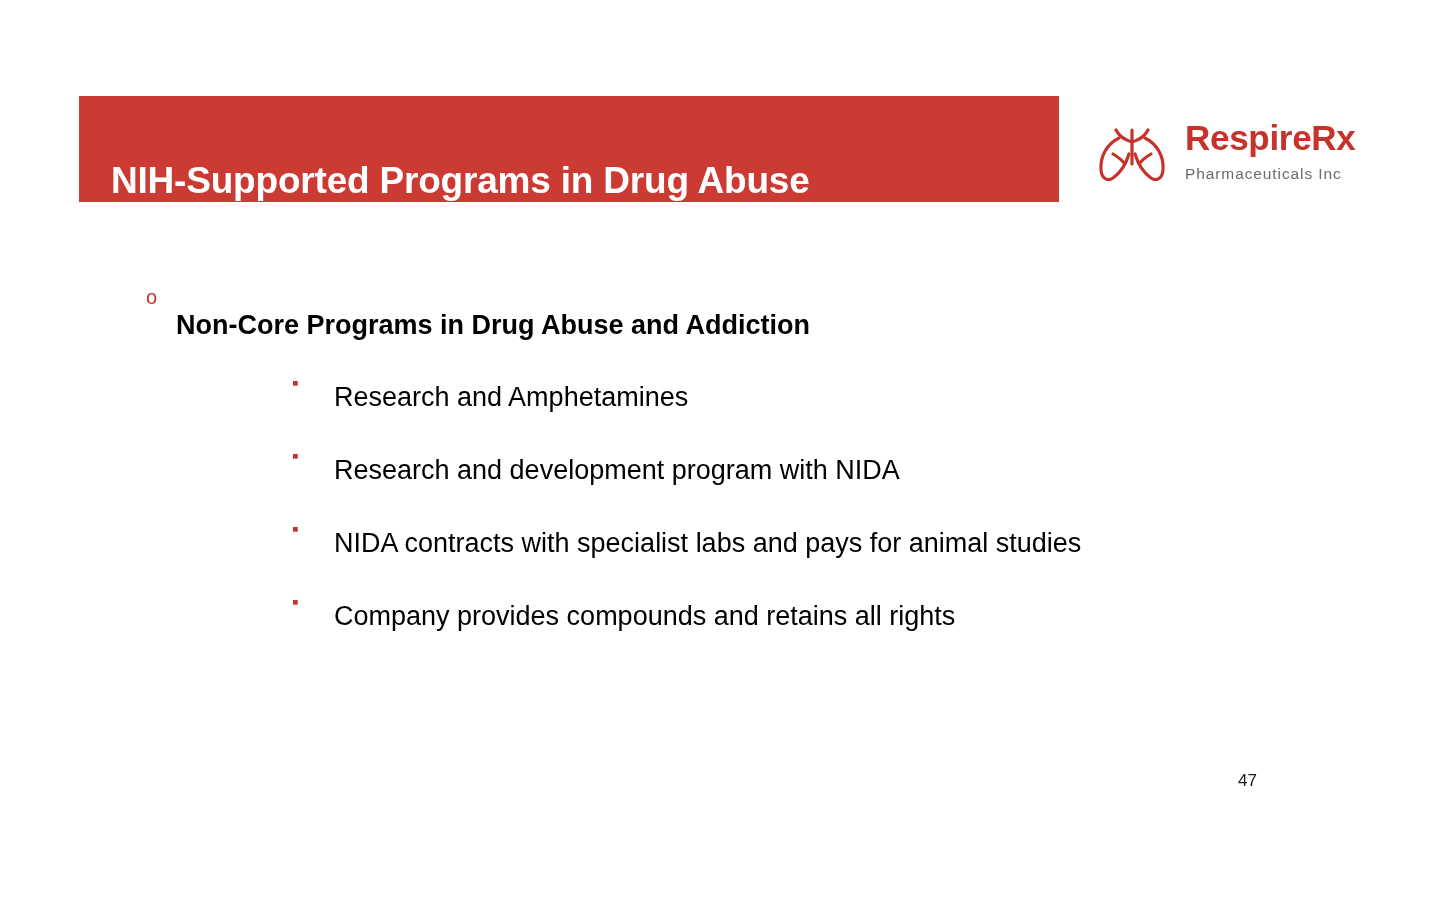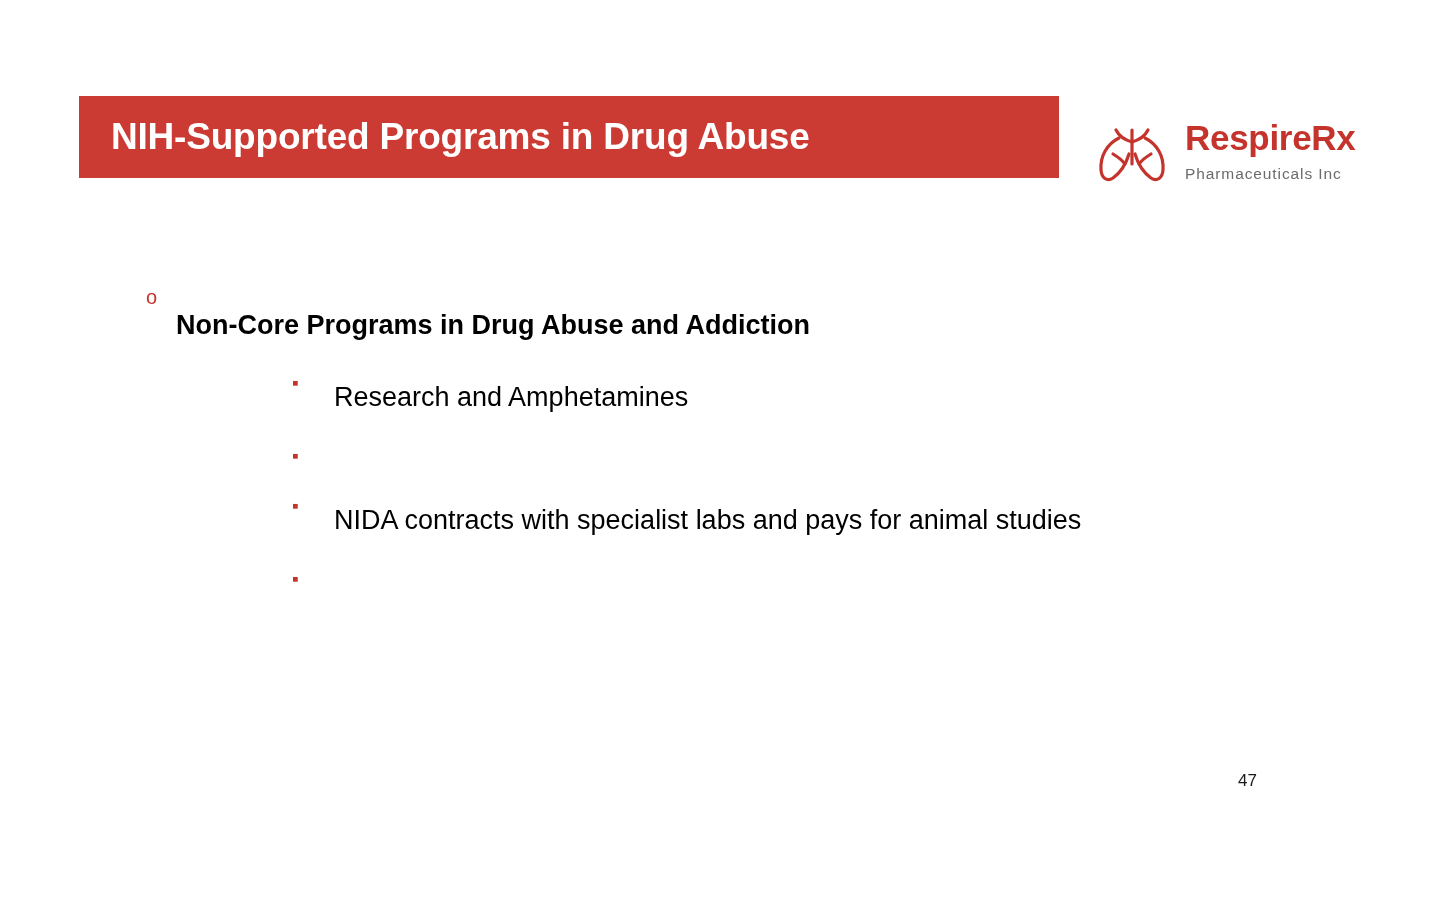--- a/index.html
+++ b/index.html
@@ -19,24 +19,24 @@
     height: 912px;
     background: #ffffff;
   }
 
   
   .title-bar {
     position: absolute;
     left: 79px;
     top: 96px;
     width: 980px;
-    height: 82px;
+    height: 106px;
     background: #cc3b33;
     display: flex;
-    align-items: center;
+    align-items: flex-end;
   }
   .title-text {
     color: #ffffff;
     font-size: 37px;
     font-weight: bold;
     letter-spacing: -0.2px;
     padding-left: 32px;
     line-height: 1.1;
     white-space: nowrap;
   }
@@ -178,28 +178,30 @@
       <div class="text">Non-Core Programs in Drug Abuse and Addiction</div>
     </div>
 
     <div class="level2">
       <div class="bullet"><span>▪</span></div>
       <div class="text">Research and Amphetamines</div>
     </div>
 
     <div class="level2">
       <div class="bullet"><span>▪</span></div>
+      <div class="text">Research and development program with NIDA</div>
     </div>
 
     <div class="level2">
       <div class="bullet"><span>▪</span></div>
       <div class="text">NIDA contracts with specialist labs and pays for animal studies</div>
     </div>
 
     <div class="level2">
       <div class="bullet"><span>▪</span></div>
+      <div class="text">Company provides compounds and retains all rights</div>
     </div>
 
   </div>
 
   <div class="page-number">47</div>
 
 </div>
 
 </body></html>

